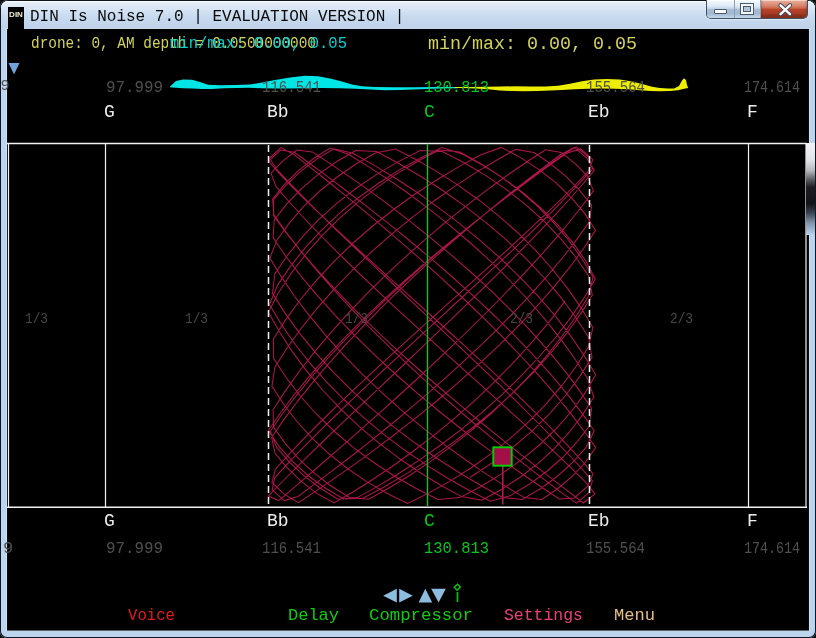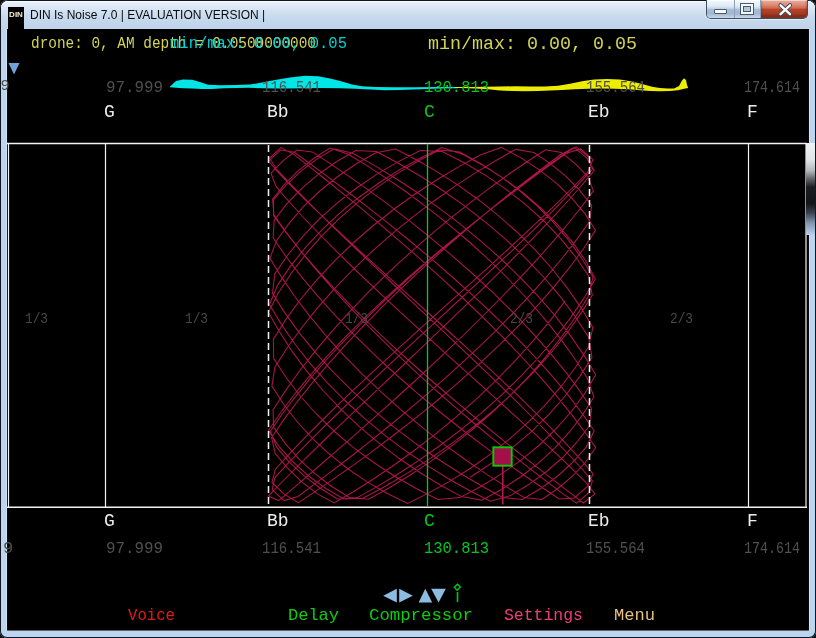--- a/index.html
+++ b/index.html
@@ -1,18 +1,18 @@
 <!DOCTYPE html>
 <html><head><meta charset="utf-8"><title>DIN Is Noise 7.0</title>
 <style>
 html,body{margin:0;padding:0;width:816px;height:638px;background:#101010;overflow:hidden;position:relative}
 #winbg{position:absolute;left:0;top:0;width:816px;height:638px;border-radius:8px 8px 7px 7px;background:#bdd4ee;box-shadow:inset 0 0 0 1px #0e1622;}
 #tbar{position:absolute;left:1px;top:1px;width:814px;height:28px;border-radius:7px 7px 0 0;background:linear-gradient(180deg,#e9f1fb 0%,#d6e4f4 30%,#c6d9ee 60%,#bed2ea 100%);box-shadow:inset 0 1px 0 rgba(255,255,255,.85);}
 #icon{position:absolute;left:8px;top:7px;width:16px;height:32px;background:#000;color:#f0ecd0;font-family:"Liberation Sans",sans-serif;font-size:8px;font-weight:bold;text-align:center;line-height:16px;}
-#title{position:absolute;left:30px;top:8px;font-family:Liberation Sans, sans-serif;font-size:12px;color:#0a0a0a;white-space:nowrap}
+#title{position:absolute;left:30px;top:8px;font-family:Liberation Mono, monospace;font-size:16px;color:#0a0a0a;white-space:nowrap}
 #btns{position:absolute;left:706px;top:0px;width:100px;height:18px;border:1px solid #3e5064;border-top:none;border-radius:0 0 5px 5px;overflow:hidden;display:flex;box-shadow:0 1px 1px rgba(255,255,255,.5);}
 .bt{height:100%;box-shadow:inset 0 1px 0 rgba(255,255,255,.7);position:relative}
 #bmin,#bmax{background:linear-gradient(180deg,#f5fafd 0%,#dce9f6 35%,#c2d4e8 47%,#a9bdd5 53%,#a2b7d0 75%,#b9cde2 92%,#c9dbee 100%);}
 #bmin{width:27px;border-right:1px solid #8ba0b4}
 #bmax{width:25px;border-right:1px solid #8ba0b4}
 #bclose{flex:1;background:linear-gradient(180deg,#edaf9d 0%,#d98b74 28%,#cc6950 45%,#ba4227 52%,#a93d26 72%,#9b3520 88%,#b14c34 100%);box-shadow:inset 0 1px 0 rgba(255,255,255,.5), inset 0 -2px 3px rgba(60,10,5,.45);}
 #gmin{position:absolute;left:7px;top:9px;width:11px;height:3px;background:#fafafa;border:1px solid #4a5a6c;border-radius:1px}
 #gmax{position:absolute;left:6px;top:4px;width:8px;height:6px;border:2px solid #f4f6f8;outline:1px solid #4a5a6c;background:#b0c8dc;box-shadow:inset 0 0 0 1px #4a5a6c}
 #sheen{position:absolute;left:806px;top:143px;width:9px;height:92px;background:linear-gradient(180deg,#f0f2f4 0%,#e2e5e8 18%,#b4b8bd 30%,#585b61 40%,#1c1d21 48%,#131418 66%,#3a4350 76%,#8496ae 87%,#b7d0ec 100%);}
 svg{position:absolute;left:0;top:0}

